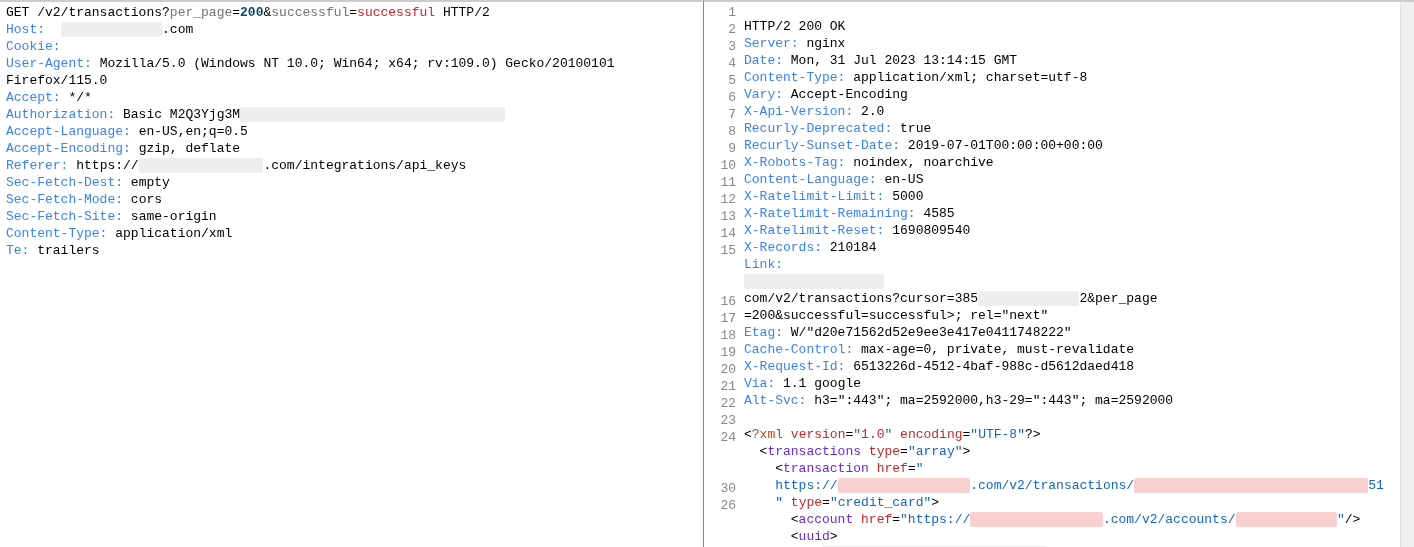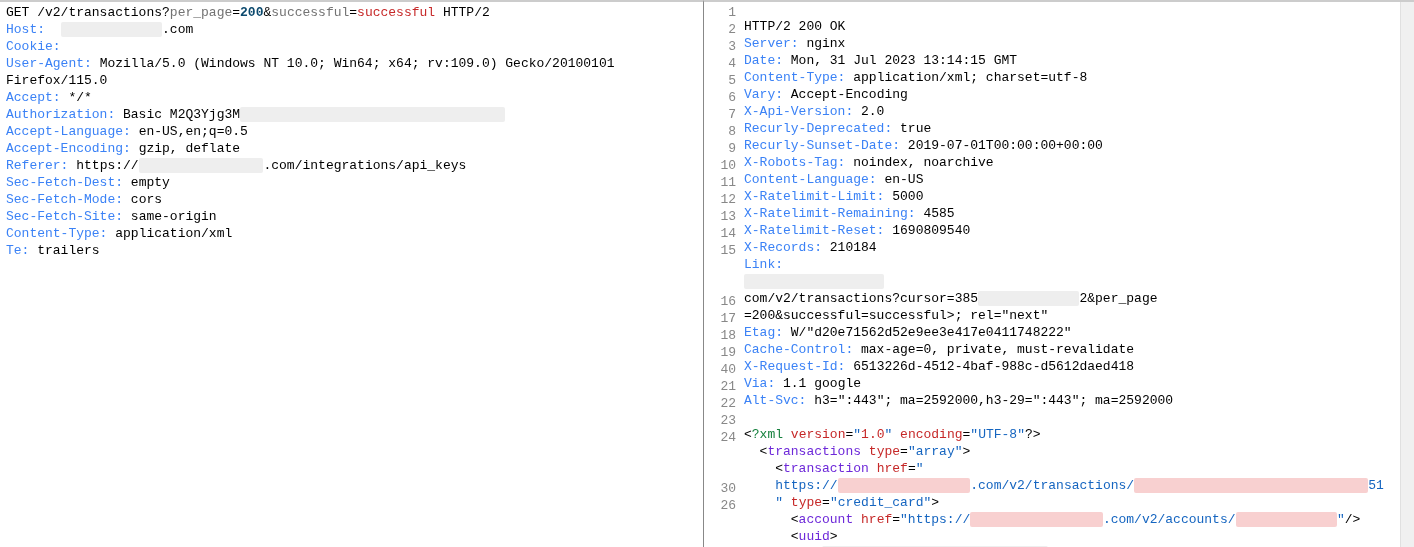--- a/index.html
+++ b/index.html
@@ -70,21 +70,21 @@
     border-left: 1px solid #e0e0e0;
   }            
   .hdr  { color: #3b82f6; }         
   .param{ color: #737373; }         
   .num  { color: #0c4a6e; font-weight: bold; }         
   .val  { color: #c62828; }         
   .red  { color: #c62828; }
   .tag  { color: #6d28d9; }         
   .attr { color: #c62828; }         
   .str  { color: #1565c0; }         
-  .pi   { color: #15803d; }         
+  .pi   { color: #c2410c; }         
   .redact { background: #eeeeee; color: transparent; border-radius: 2px; }
   .redactpink { background: #f8d0d0; color: transparent; border-radius: 2px; }
   .ln { display: block; min-height: 17px; }
   .cont { padding-left: 0; }
 </style>
 </head>
 <body>
 
 <div class="wrap">
 
@@ -110,21 +110,21 @@
         <div>12</div>
         <div>13</div>
         <div>14</div>
         <div>15</div>
         <div></div>
         <div></div>
         <div>16</div>
         <div>17</div>
         <div>18</div>
         <div>19</div>
-        <div>40</div>
+        <div>20</div>
         <div>21</div>
         <div>22</div>
         <div>23</div>
         <div>24</div>
         <div></div>
         <div></div>
         <div>30</div>
         <div>26</div>
         <div></div>
         <div></div>

